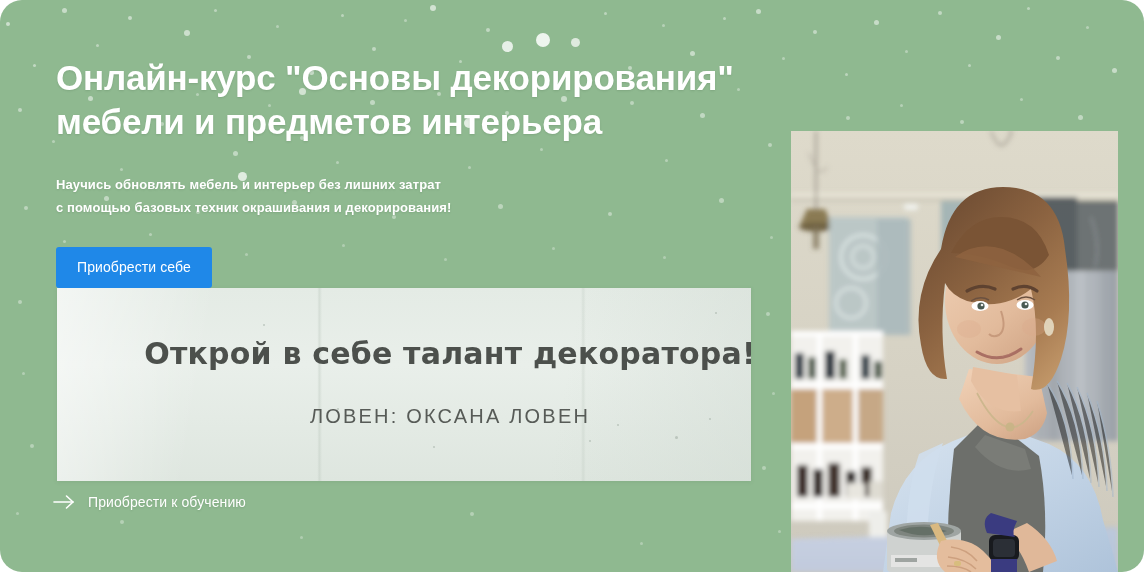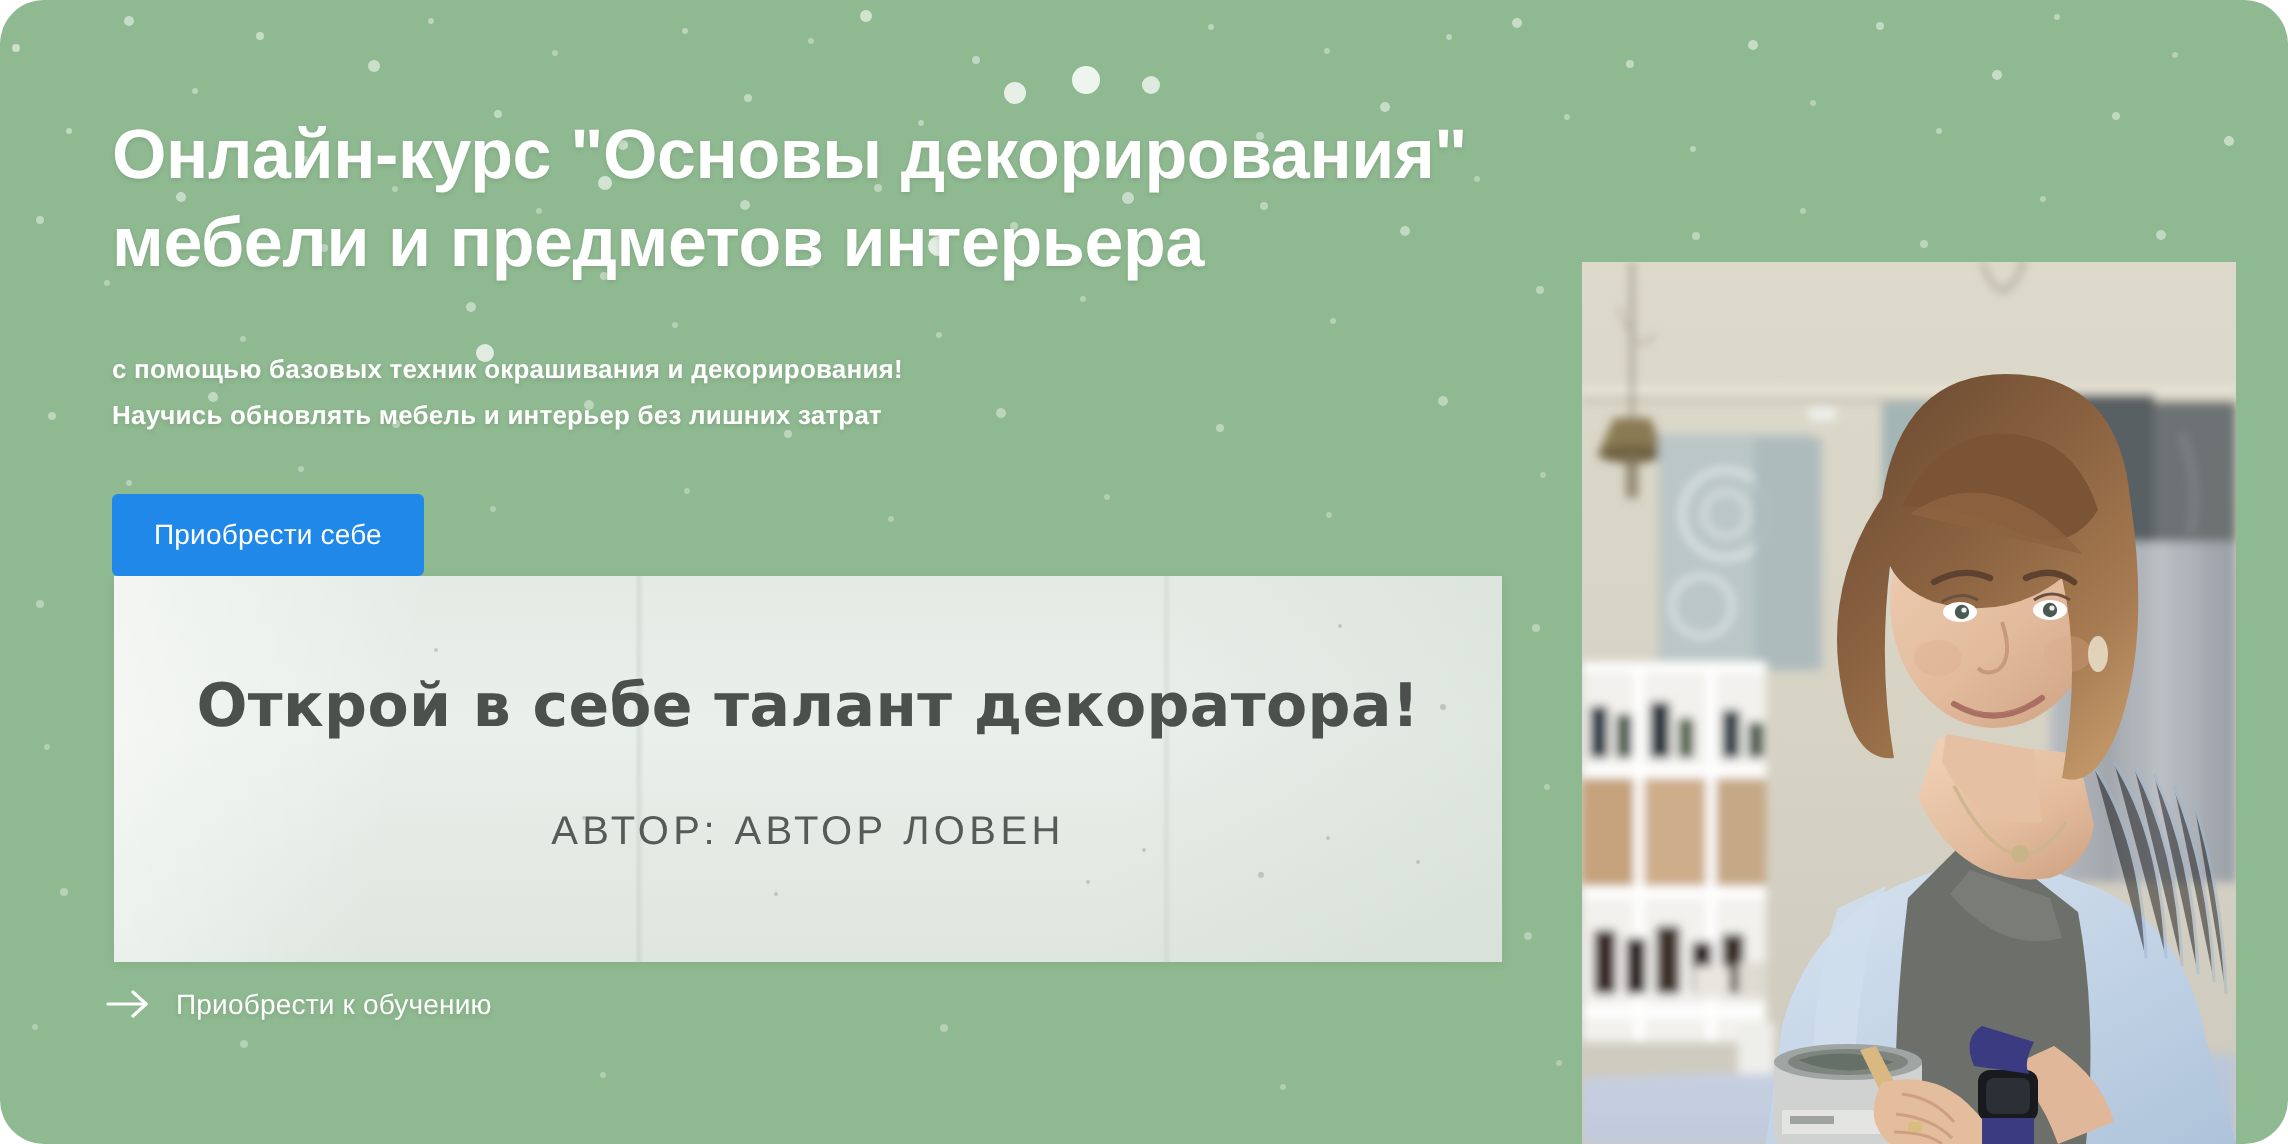--- a/index.html
+++ b/index.html
@@ -112,20 +112,21 @@
     left: 0; top: 0; right: 0; bottom: 0;
     background:
       linear-gradient(90deg, transparent 37.5%, rgba(186,198,188,0.38) 37.8%, transparent 38.2%),
       linear-gradient(90deg, transparent 75.5%, rgba(186,198,188,0.30) 75.8%, transparent 76.2%);
   }
   .paper-inner {
     position: relative;
     z-index: 2;
     width: 100%;
     height: 100%;
+    margin-left: 46px;
   }
   .paper-headline {
     position: absolute;
     left: 0; right: 0;
     top: 48px;
     text-align: center;
     color: #4c504c;
     font-size: 30px;
     font-weight: bold;
     letter-spacing: 0.2px;
@@ -295,31 +296,31 @@
     <span style="left:300px;top:536px; width:3px;  height:3px;  opacity:.3"></span>
     <span style="left:470px;top:512px; width:4px;  height:4px;  opacity:.34"></span>
     <span style="left:640px;top:542px; width:3px;  height:3px;  opacity:.3"></span>
   </div>
 
   <div class="content-col">
 
     <h1 class="hero-title">Онлайн-курс "Основы декорирования" мебели и предметов интерьера</h1>
 
     <div class="hero-subtitle">
+      <span class="sub-line">Научись обновлять мебель и интерьер без лишних затрат</span>
       <span class="sub-line">с помощью базовых техник окрашивания и декорирования!</span>
-      <span class="sub-line">Научись обновлять мебель и интерьер без лишних затрат</span>
     </div>
 
     <button class="cta-button">Приобрести себе</button>
   </div>
 
   <div class="paper-banner">
     <div class="paper-inner">
       <div class="paper-headline">Открой в себе талант декоратора!</div>
-      <div class="paper-author">АВТОР: АВТОР ЛОВЕН</div>
+      <div class="paper-author">ЛОВЕН: ОКСАНА ЛОВЕН</div>
       <span class="paper-speck" style="left:663px; top:64px;  width:3px; height:3px;"></span>
       <span class="paper-speck" style="left:651px; top:142px; width:2px; height:2px;"></span>
       <span class="paper-speck" style="left:606px; top:130px; width:2px; height:2px;"></span>
       <span class="paper-speck" style="left:572px; top:148px; width:3px; height:3px;"></span>
       <span class="paper-speck" style="left:514px; top:136px; width:2px; height:2px;"></span>
       <span class="paper-speck" style="left:486px; top:152px; width:2px; height:2px;"></span>
       <span class="paper-speck" style="left:330px; top:158px; width:2px; height:2px;"></span>
       <span class="paper-speck" style="left:234px; top:120px; width:2px; height:2px;"></span>
       <span class="paper-speck" style="left:612px; top:24px;  width:2px; height:2px;"></span>
       <span class="paper-speck" style="left:160px; top:36px;  width:2px; height:2px;"></span>

